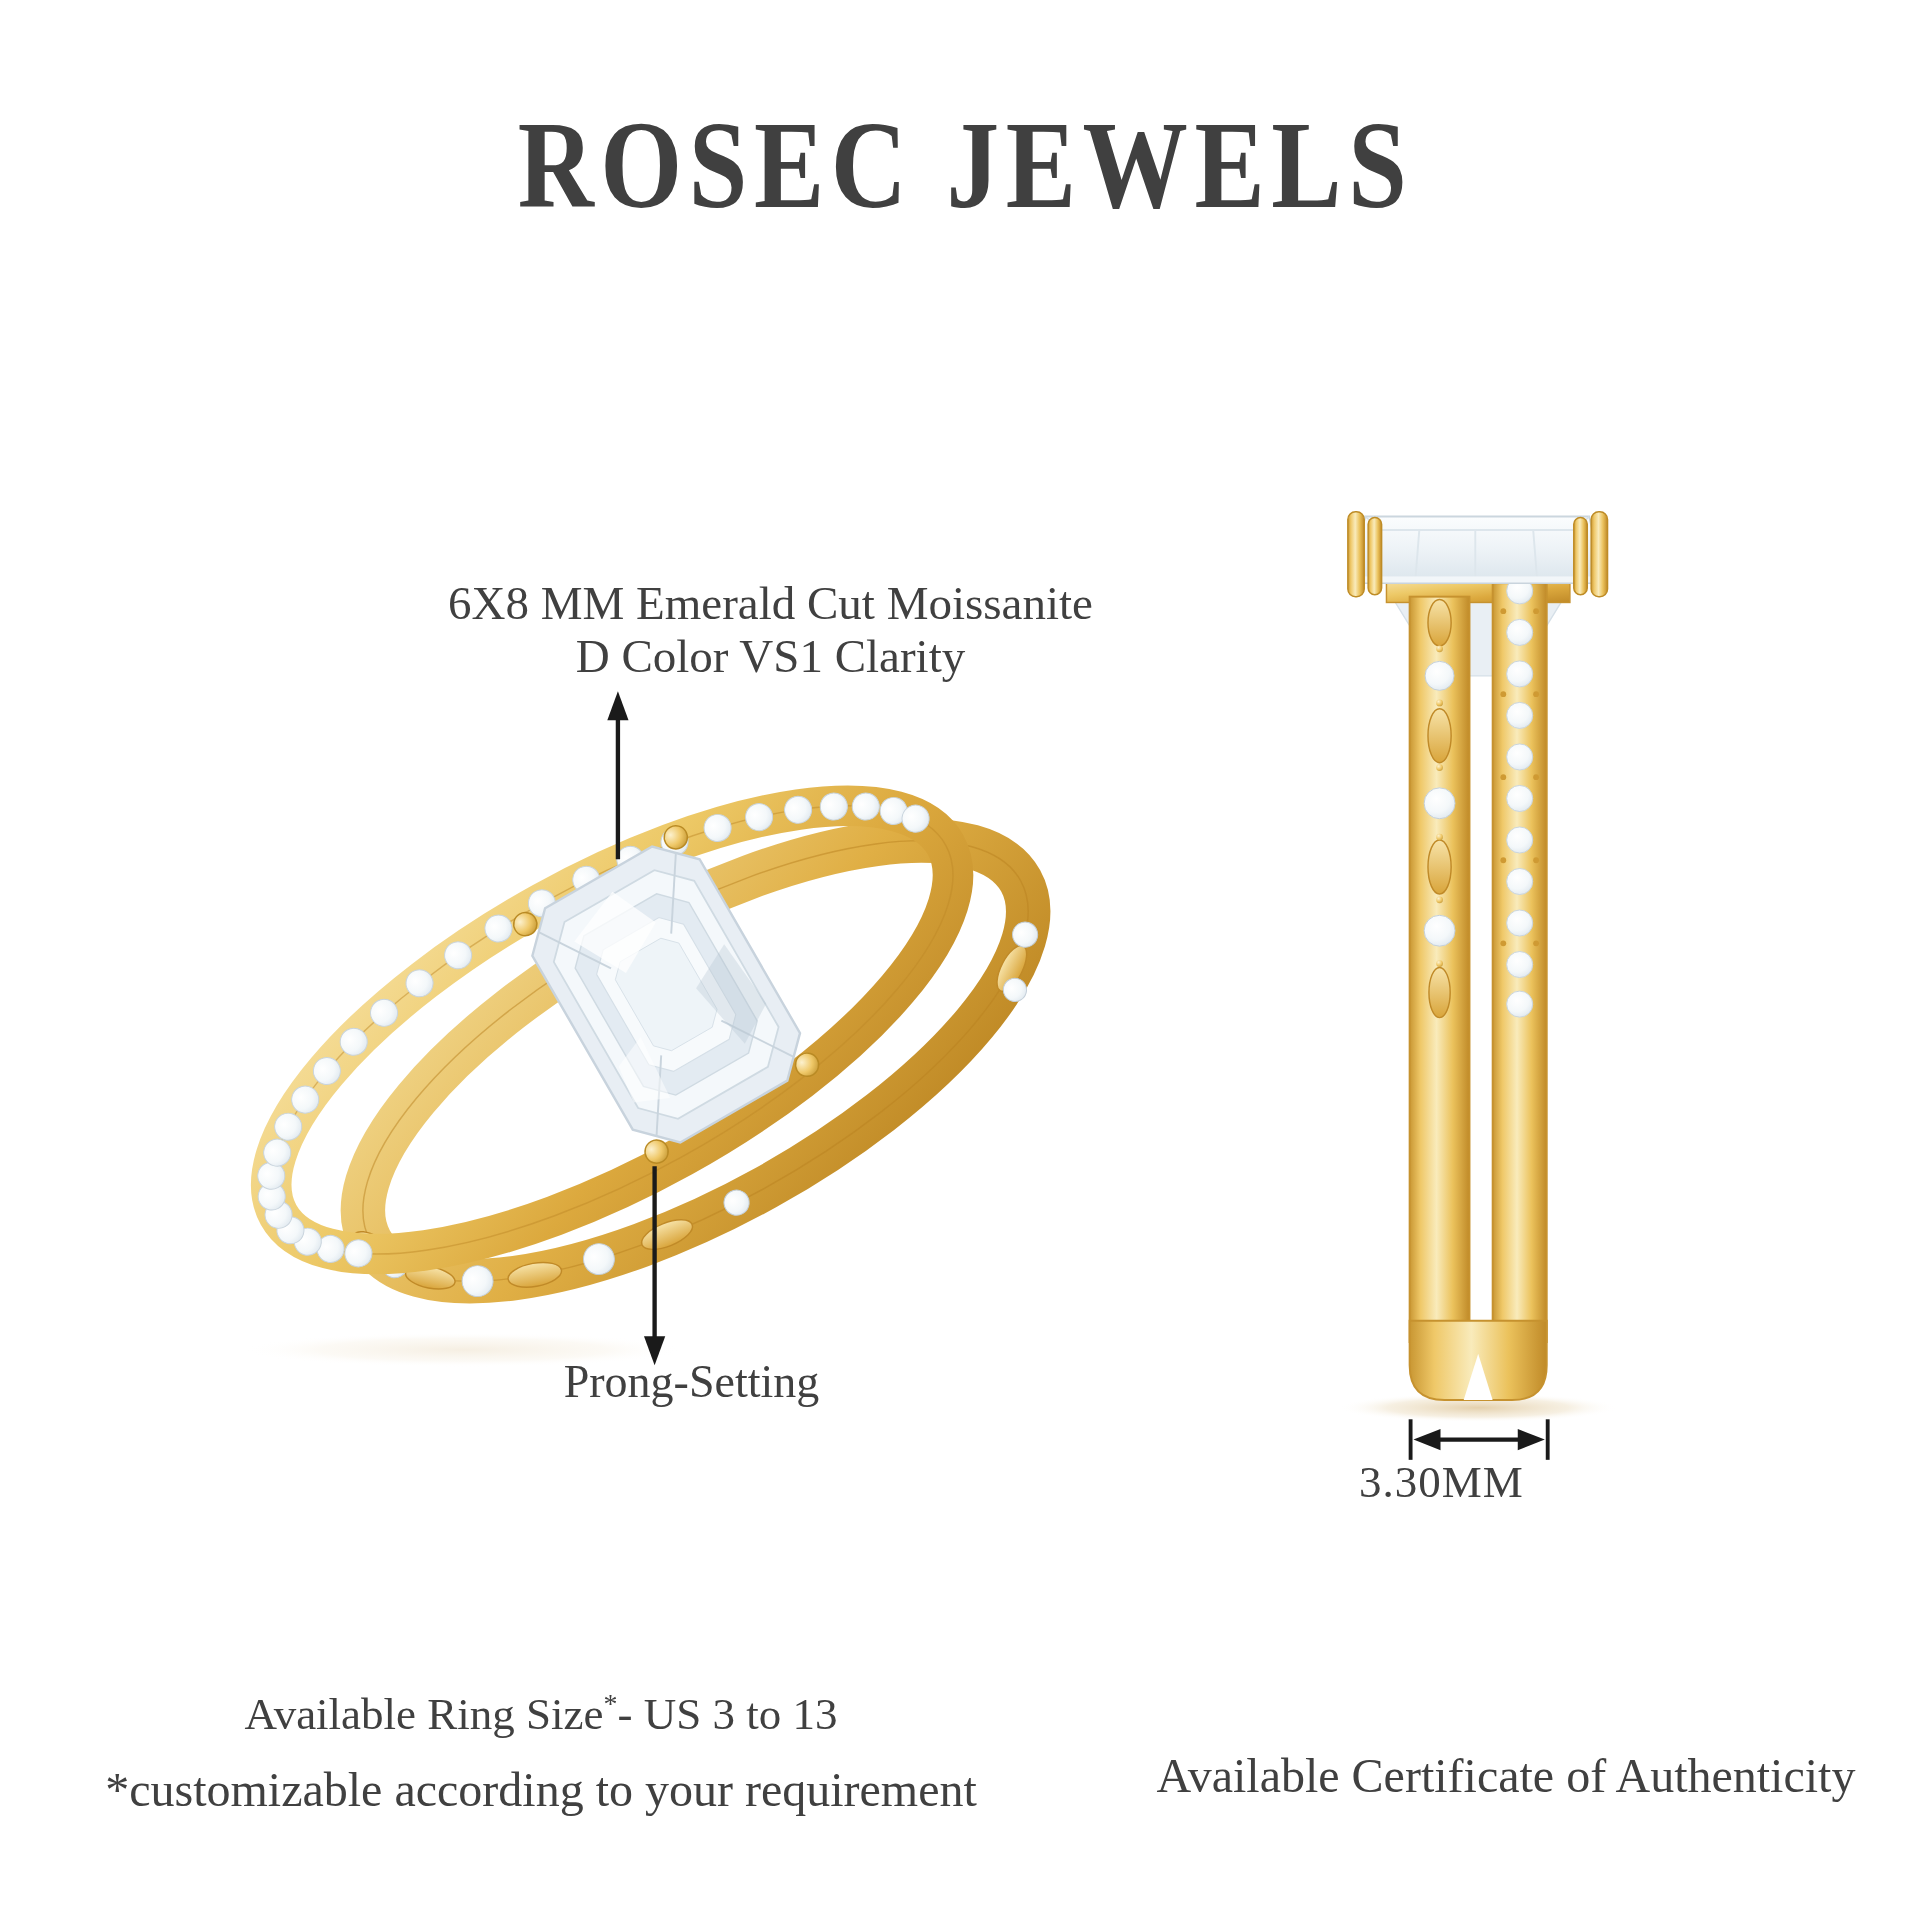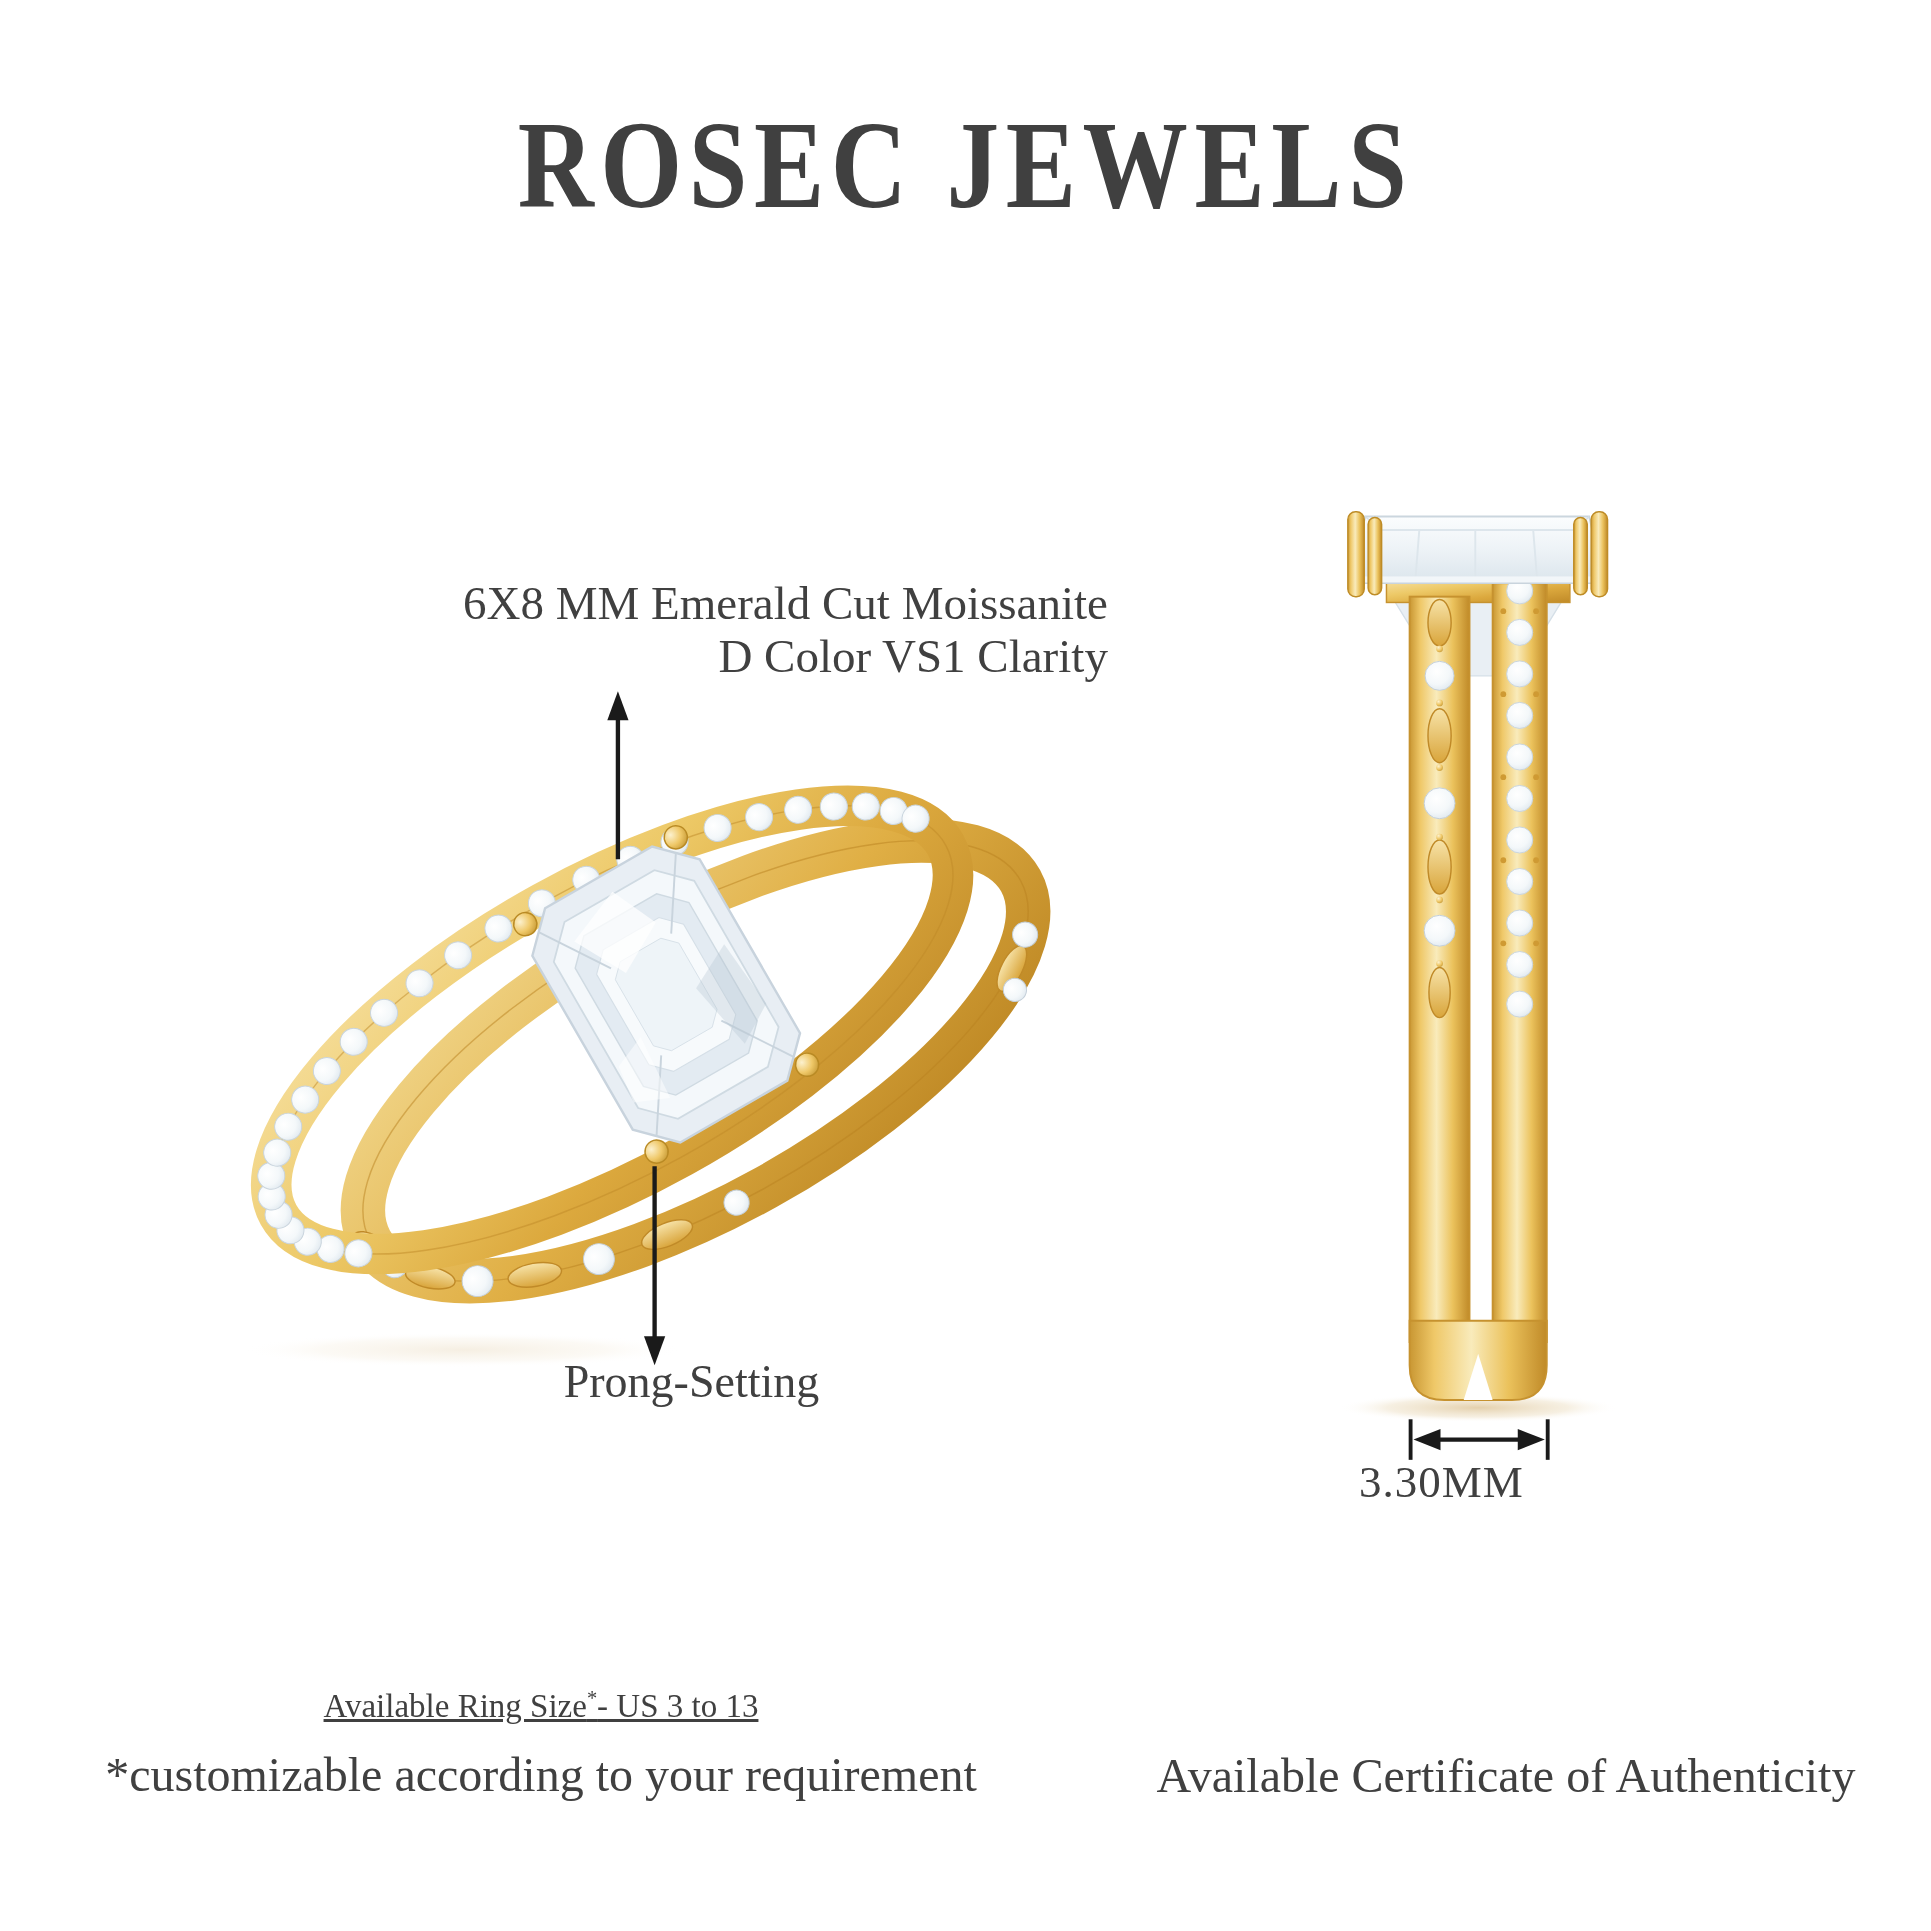--- a/index.html
+++ b/index.html
@@ -3,25 +3,25 @@
 <meta charset="utf-8">
 <style>
   html,body{margin:0;padding:0;background:#ffffff;}
   #canvas{position:relative;width:1931px;height:1931px;background:#ffffff;overflow:hidden;
           font-family:"Liberation Serif","DejaVu Serif",serif;color:#404040;}
   .abs{position:absolute;}
   .brand{left:0;right:0;top:95px;text-align:center;font-size:124px;font-weight:bold;
          letter-spacing:7.7px;transform:scaleX(.85);transform-origin:50% 0;white-space:nowrap;}
   .tagline{left:0;right:0;top:235px;text-align:center;font-size:59px;font-weight:normal;
            letter-spacing:2.4px;white-space:nowrap;}
-  .ann-stone{left:463px;top:577px;font-size:47px;line-height:1.13;text-align:right;white-space:nowrap;}
+  .ann-stone{left:448px;top:577px;font-size:47px;line-height:1.13;text-align:center;white-space:nowrap;}
   .ann-prong{left:450px;top:1355px;width:483px;text-align:center;font-size:46px;white-space:nowrap;}
   .mm-label{left:1359px;top:1456px;width:241px;text-align:left;font-size:45px;letter-spacing:1px;white-space:nowrap;}
   .size-block{left:87px;top:1688px;width:908px;text-align:center;}
-  .size-line{font-size:33px;white-space:nowrap;text-decoration:underline;}
+  .size-line{font-size:45px;white-space:nowrap;}
   .size-line sup{font-size:.62em;vertical-align:super;line-height:0;}
   .size-note{font-size:48px;margin-top:22px;white-space:nowrap;}
   .cert{left:1081px;top:1748px;width:850px;text-align:center;font-size:48px;white-space:nowrap;}
   svg.art{position:absolute;left:0;top:0;width:1931px;height:1931px;}
 </style>
 </head>
 <body>
 
 <div id="canvas">
 

